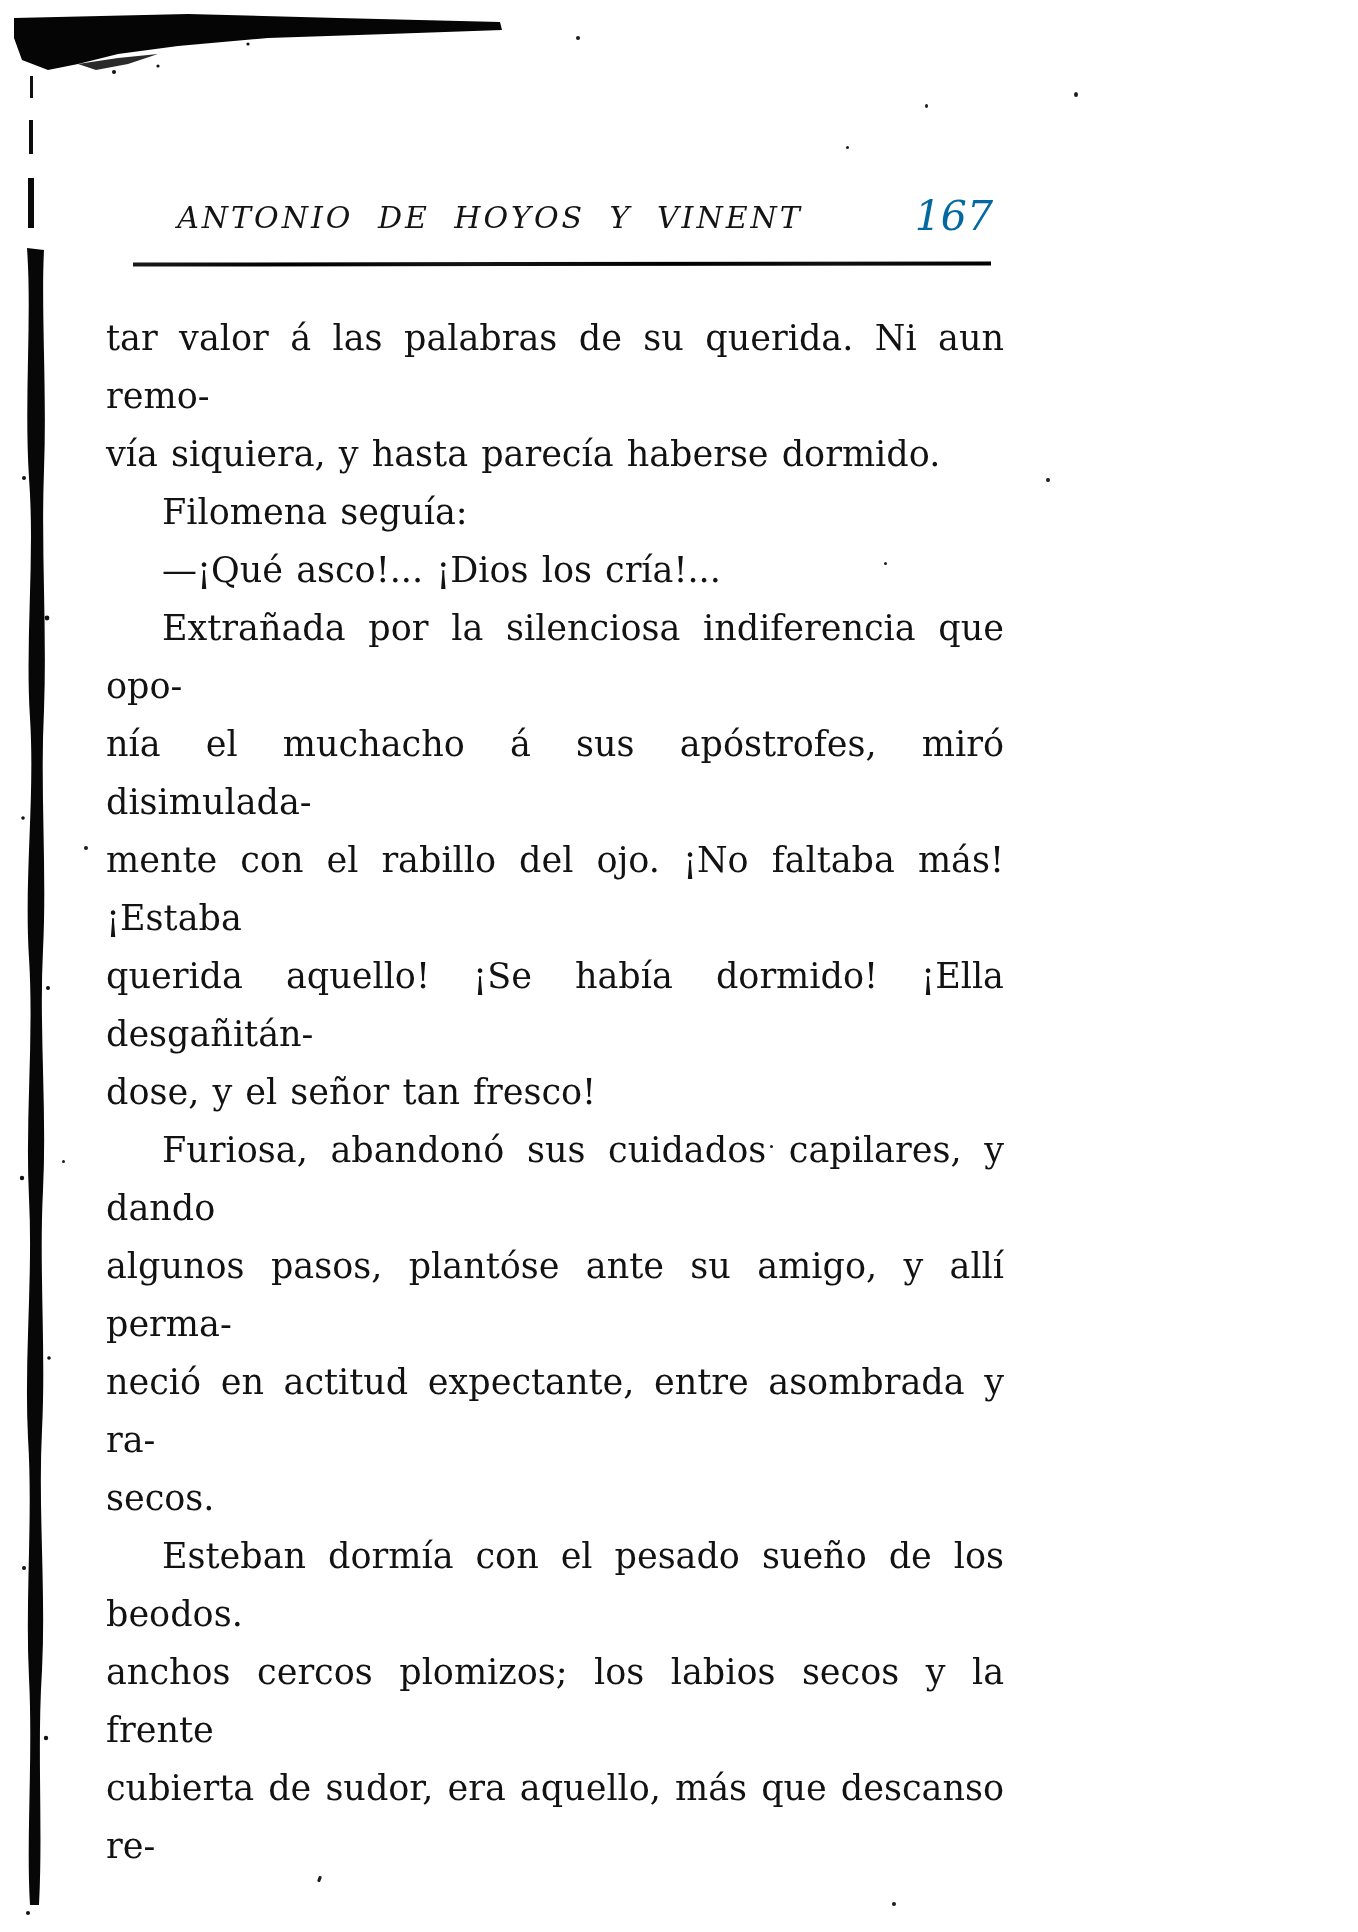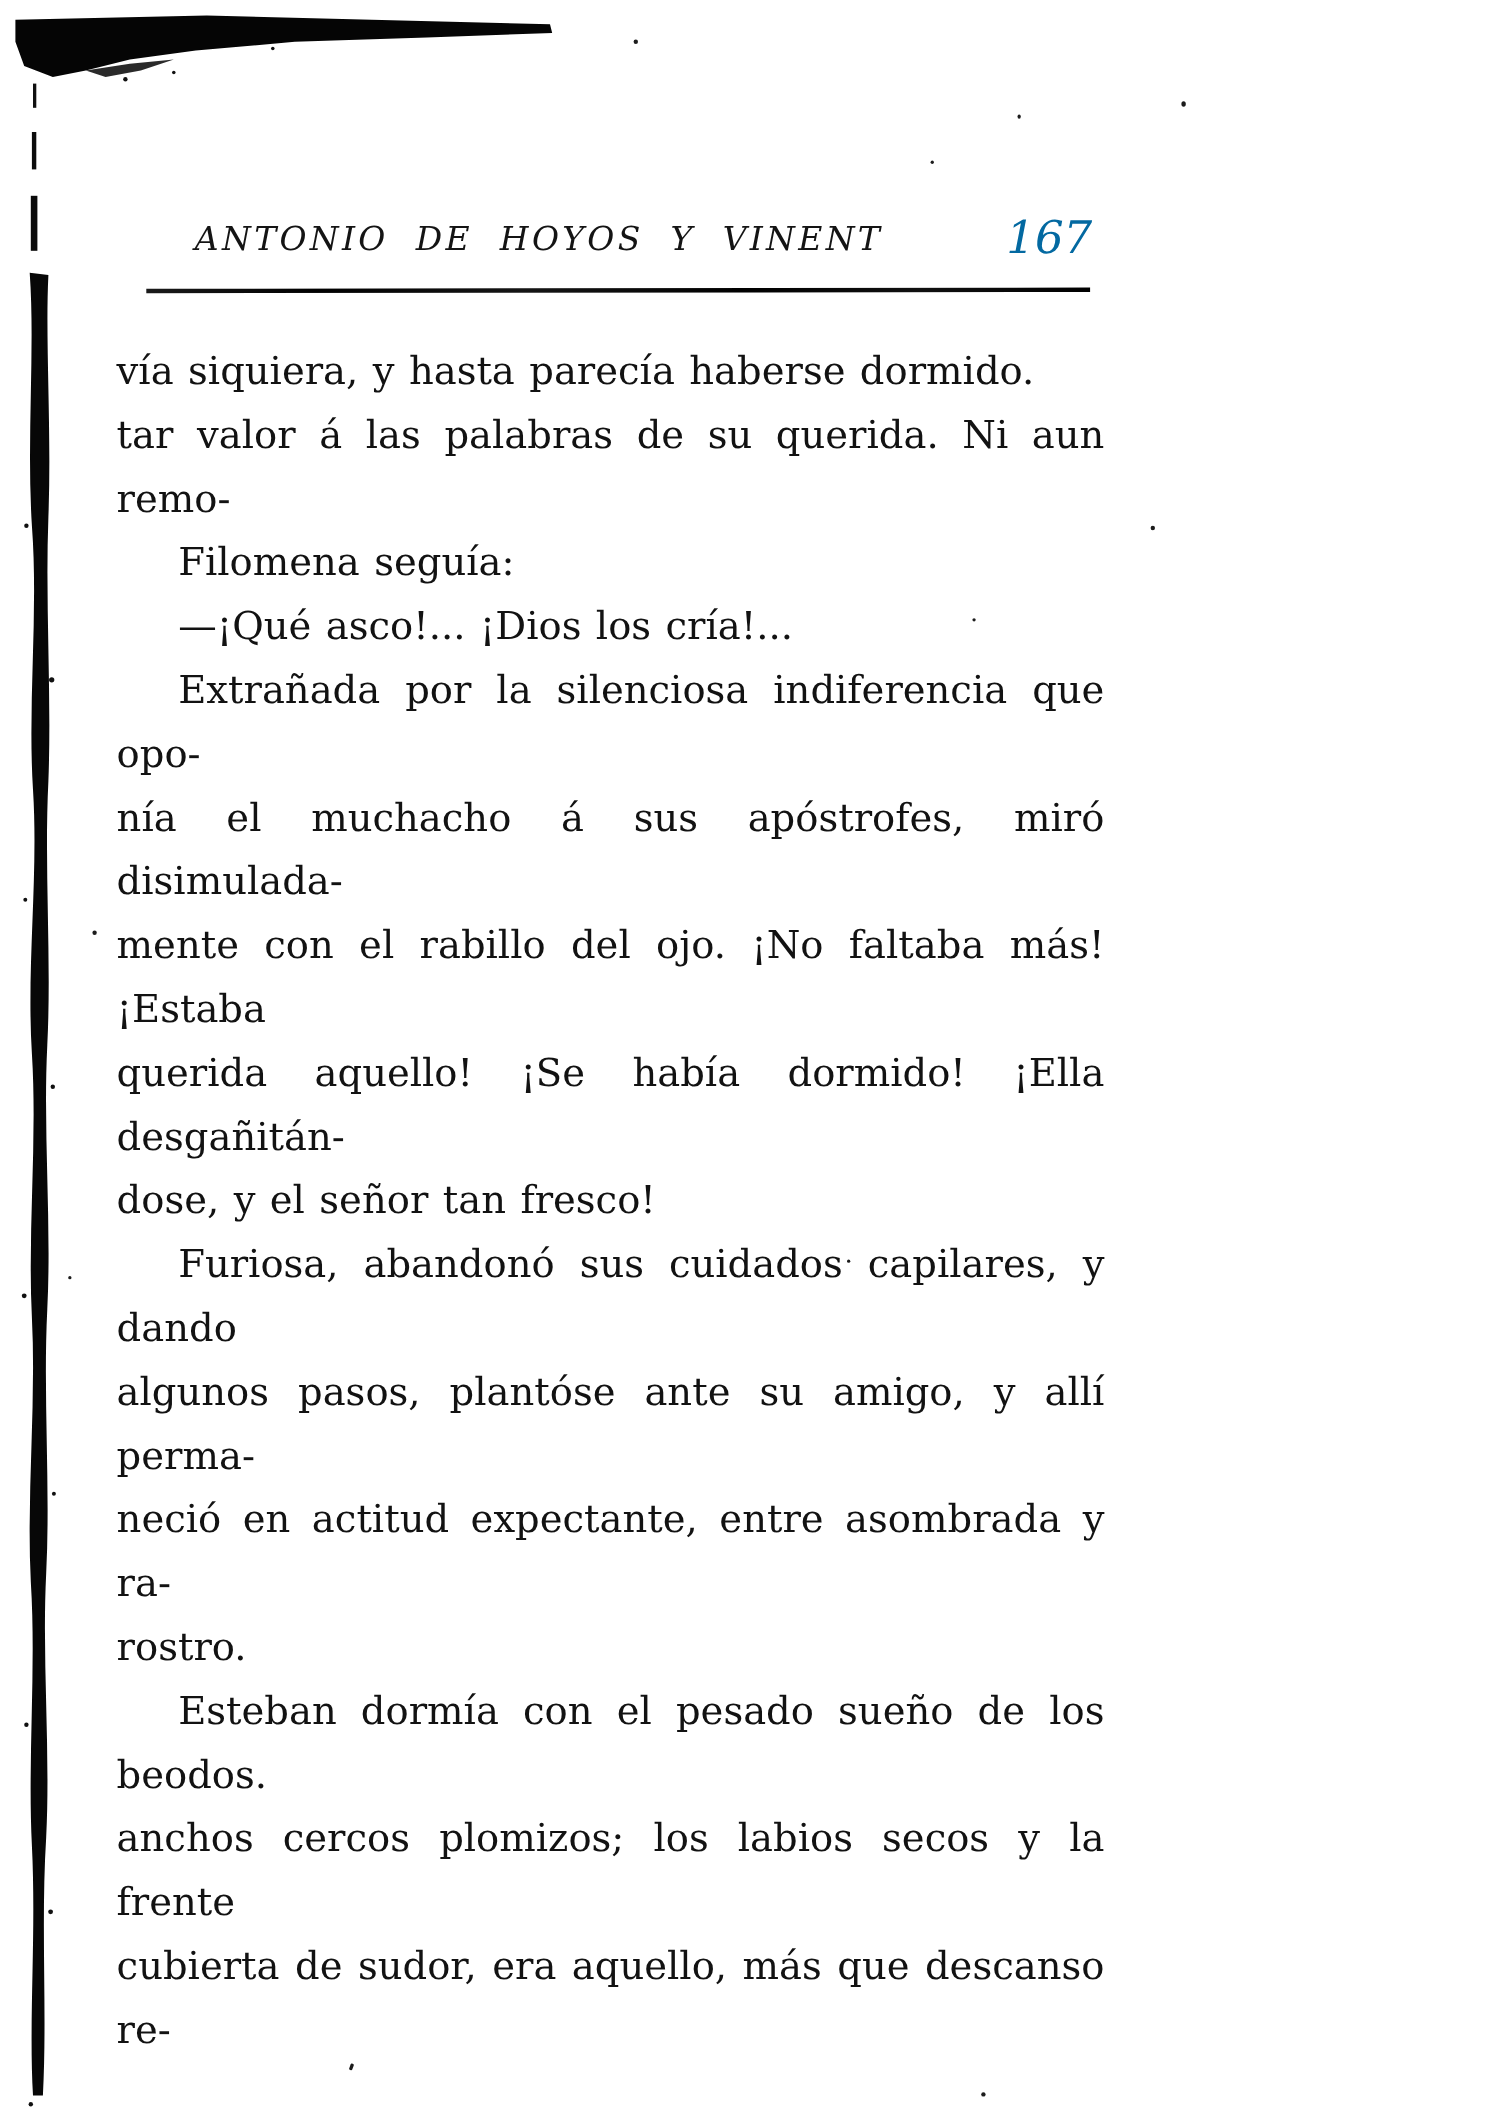--- a/index.html
+++ b/index.html
@@ -139,33 +139,33 @@
     <circle cx="12" cy="1855" r="2" fill="#111"></circle>
   </svg>
 
   <div class="header-row">
     <div class="running-title">ANTONIO DE HOYOS Y VINENT</div>
     <div class="page-number">167</div>
   </div>
   <div class="header-rule"></div>
 
   <div class="text-block">
+      <div class="line">tar valor á las palabras de su querida. Ni aun remo-</div>
       <div class="line last">vía siquiera, y hasta parecía haberse dormido.</div>
-      <div class="line">tar valor á las palabras de su querida. Ni aun remo-</div>
       <div class="line last indent">Filomena seguía:</div>
       <div class="line last indent">—¡Qué asco!... ¡Dios los cría!...</div>
       <div class="line indent">Extrañada por la silenciosa indiferencia que opo-</div>
       <div class="line">nía el muchacho á sus apóstrofes, miró disimulada-</div>
       <div class="line">mente con el rabillo del ojo. ¡No faltaba más! ¡Estaba</div>
       <div class="line">querida aquello! ¡Se había dormido! ¡Ella desgañitán-</div>
       <div class="line last">dose, y el señor tan fresco!</div>
       <div class="line indent">Furiosa, abandonó sus cuidados capilares, y dando</div>
       <div class="line">algunos pasos, plantóse ante su amigo, y allí perma-</div>
       <div class="line">neció en actitud expectante, entre asombrada y ra-</div>
-      <div class="line last">rostro.</div>
+      <div class="line last">secos.</div>
       <div class="line indent">Esteban dormía con el pesado sueño de los beodos.</div>
       <div class="line">anchos cercos plomizos; los labios secos y la frente</div>
       <div class="line">cubierta de sudor, era aquello, más que descanso re-</div>
     </div>
 
   <div class="speck" style="left:576px;top:36px;width:4px;height:4px;"></div>
   <div class="speck" style="left:1074px;top:92px;width:4px;height:5px;"></div>
   <div class="speck" style="left:925px;top:104px;width:3px;height:4px;"></div>
   <div class="speck" style="left:846px;top:146px;width:3px;height:3px;"></div>
   <div class="speck" style="left:1046px;top:478px;width:4px;height:4px;"></div>

